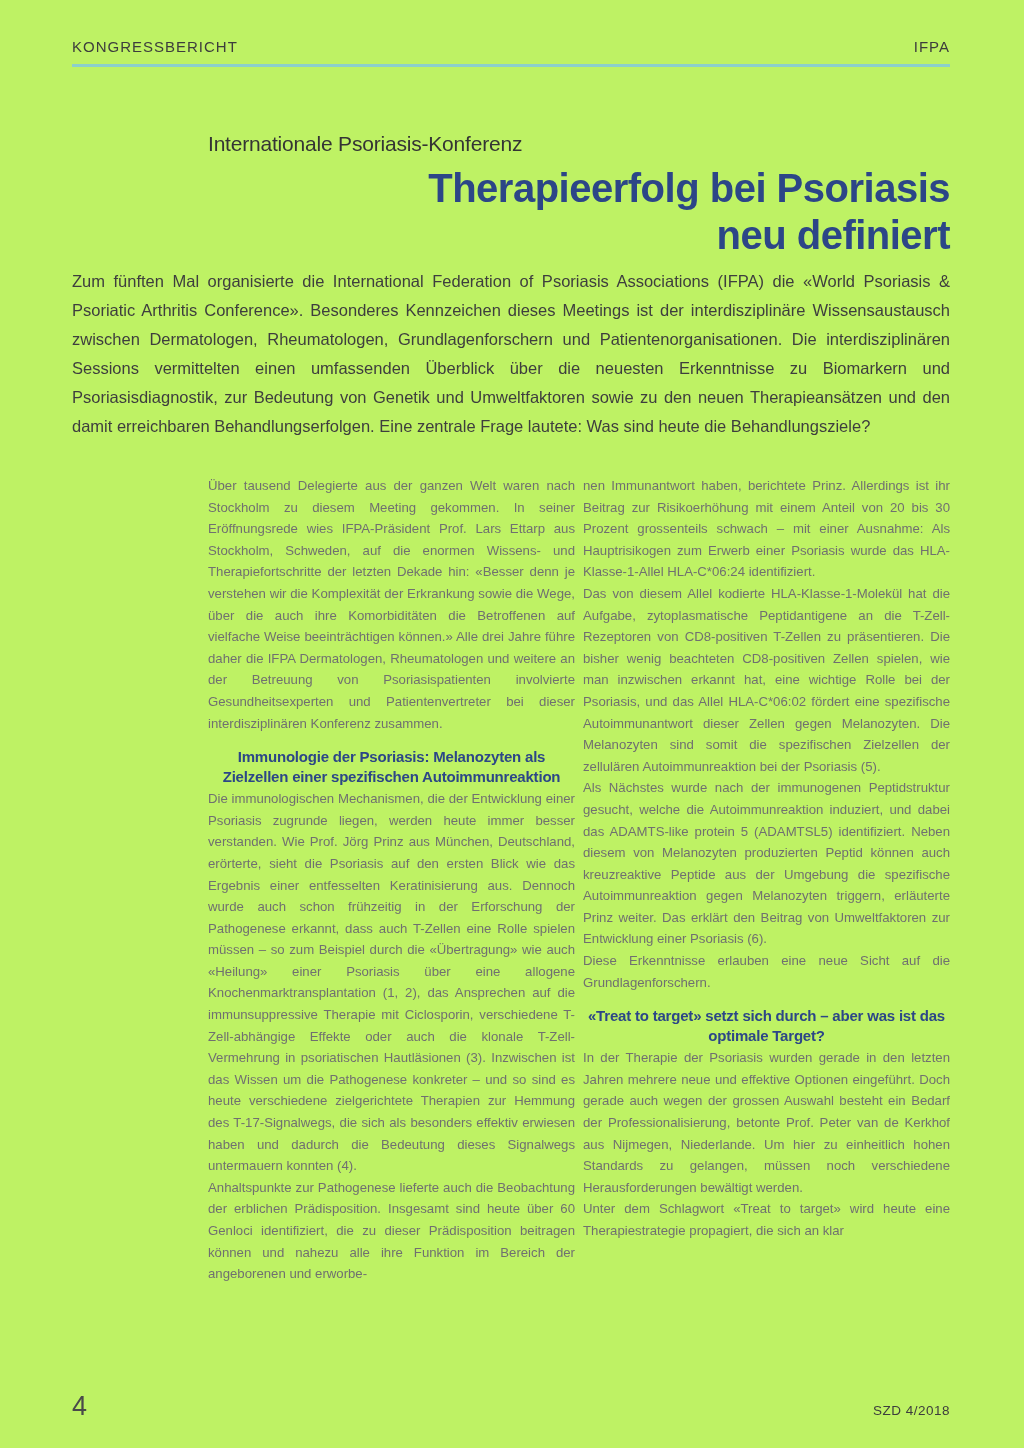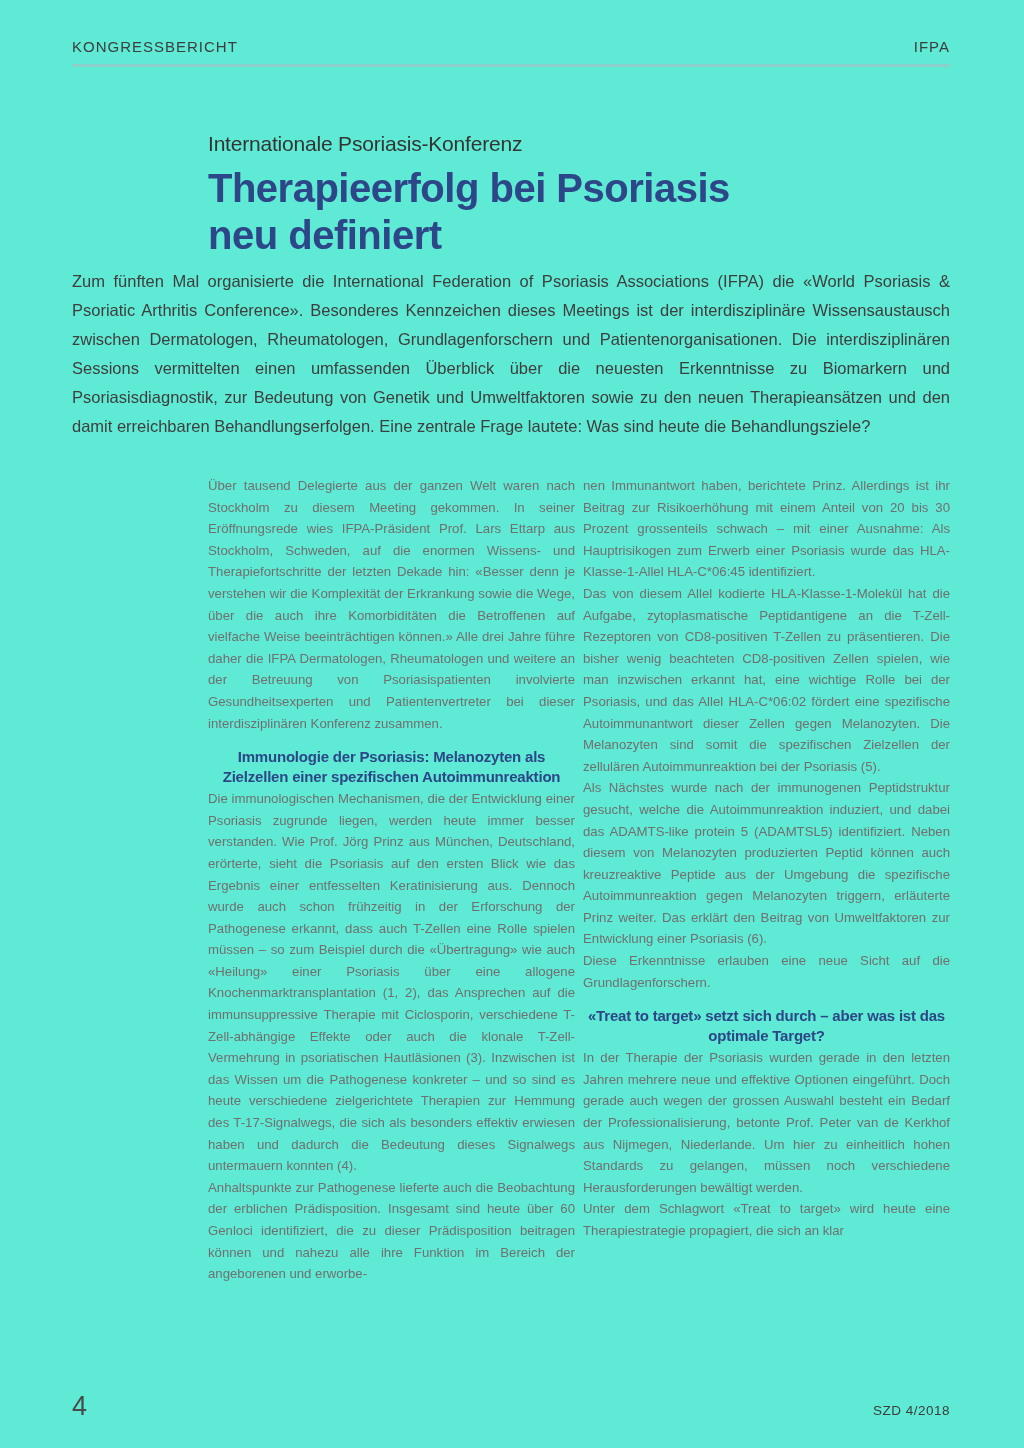--- a/index.html
+++ b/index.html
@@ -1,20 +1,20 @@
 <!DOCTYPE html>
 <html lang="de"><head>
 <meta charset="utf-8">
 <style>
   html, body { margin: 0; padding: 0; background: #ffffff; }
   .page {
     position: relative;
     width: 1024px;
     height: 1448px;
-    background: #5eead4;
+    background: #bef264;
     font-family: "Liberation Sans", sans-serif;
     overflow: hidden;
   }
   .page-header {
     display: flex;
     justify-content: space-between;
     padding: 38px 74px 0 72px;
     font-size: 15px;
     letter-spacing: 1px;
     color: #3d3d3d;
@@ -32,20 +32,21 @@
     letter-spacing: -0.2px;
   }
   .title {
     margin: 8px 0 0 0;
     font-size: 40px;
     line-height: 47px;
     font-weight: bold;
     color: #2c4687;
     letter-spacing: -0.5px;
     white-space: pre-line;
+    text-align: right;
   }
   .lead {
     margin: 8px 74px 0 72px;
     font-size: 16.5px;
     line-height: 29px;
     text-align: justify;
     color: #3e3e3e;
   }
   .columns {
     display: flex;
@@ -104,21 +105,21 @@
   <div class="columns">
     <div class="col">
 
     <p class="col-para">Über tausend Delegierte aus der ganzen Welt waren nach Stockholm zu diesem Meeting gekommen. In seiner Eröffnungsrede wies IFPA-Präsident Prof. Lars Ettarp aus Stockholm, Schweden, auf die enormen Wissens- und Therapiefortschritte der letzten Dekade hin: «Besser denn je verstehen wir die Komplexität der Erkrankung sowie die Wege, über die auch ihre Komorbiditäten die Betroffenen auf vielfache Weise beeinträchtigen können.» Alle drei Jahre führe daher die IFPA Dermatologen, Rheumatologen und weitere an der Betreuung von Psoriasispatienten involvierte Gesundheitsexperten und Patientenvertreter bei dieser interdisziplinären Konferenz zusammen.</p>
         <p class="col-heading">Immunologie der Psoriasis: Melanozyten als Zielzellen einer spezifischen Autoimmunreaktion</p>
         <p class="col-para">Die immunologischen Mechanismen, die der Entwicklung einer Psoriasis zugrunde liegen, werden heute immer besser verstanden. Wie Prof. Jörg Prinz aus München, Deutschland, erörterte, sieht die Psoriasis auf den ersten Blick wie das Ergebnis einer entfesselten Keratinisierung aus. Dennoch wurde auch schon frühzeitig in der Erforschung der Pathogenese erkannt, dass auch T-Zellen eine Rolle spielen müssen – so zum Beispiel durch die «Übertragung» wie auch «Heilung» einer Psoriasis über eine allogene Knochenmarktransplantation (1, 2), das Ansprechen auf die immunsuppressive Therapie mit Ciclosporin, verschiedene T-Zell-abhängige Effekte oder auch die klonale T-Zell-Vermehrung in psoriatischen Hautläsionen (3). Inzwischen ist das Wissen um die Pathogenese konkreter – und so sind es heute verschiedene zielgerichtete Therapien zur Hemmung des T-17-Signalwegs, die sich als besonders effektiv erwiesen haben und dadurch die Bedeutung dieses Signalwegs untermauern konnten (4).</p>
         <p class="col-para">Anhaltspunkte zur Pathogenese lieferte auch die Beobachtung der erblichen Prädisposition. Insgesamt sind heute über 60 Genloci identifiziert, die zu dieser Prädisposition beitragen können und nahezu alle ihre Funktion im Bereich der angeborenen und erworbe-</p>
       </div>
     <div class="col">
 
-    <p class="col-para">nen Immunantwort haben, berichtete Prinz. Allerdings ist ihr Beitrag zur Risikoerhöhung mit einem Anteil von 20 bis 30 Prozent grossenteils schwach – mit einer Ausnahme: Als Hauptrisikogen zum Erwerb einer Psoriasis wurde das HLA-Klasse-1-Allel HLA-C*06:45 identifiziert.</p>
+    <p class="col-para">nen Immunantwort haben, berichtete Prinz. Allerdings ist ihr Beitrag zur Risikoerhöhung mit einem Anteil von 20 bis 30 Prozent grossenteils schwach – mit einer Ausnahme: Als Hauptrisikogen zum Erwerb einer Psoriasis wurde das HLA-Klasse-1-Allel HLA-C*06:24 identifiziert.</p>
         <p class="col-para">Das von diesem Allel kodierte HLA-Klasse-1-Molekül hat die Aufgabe, zytoplasmatische Peptidantigene an die T-Zell-Rezeptoren von CD8-positiven T-Zellen zu präsentieren. Die bisher wenig beachteten CD8-positiven Zellen spielen, wie man inzwischen erkannt hat, eine wichtige Rolle bei der Psoriasis, und das Allel HLA-C*06:02 fördert eine spezifische Autoimmunantwort dieser Zellen gegen Melanozyten. Die Melanozyten sind somit die spezifischen Zielzellen der zellulären Autoimmunreaktion bei der Psoriasis (5).</p>
         <p class="col-para">Als Nächstes wurde nach der immunogenen Peptidstruktur gesucht, welche die Autoimmunreaktion induziert, und dabei das ADAMTS-like protein 5 (ADAMTSL5) identifiziert. Neben diesem von Melanozyten produzierten Peptid können auch kreuzreaktive Peptide aus der Umgebung die spezifische Autoimmunreaktion gegen Melanozyten triggern, erläuterte Prinz weiter. Das erklärt den Beitrag von Umweltfaktoren zur Entwicklung einer Psoriasis (6).</p>
         <p class="col-para">Diese Erkenntnisse erlauben eine neue Sicht auf die Grundlagenforschern.</p>
         <p class="col-heading">«Treat to target» setzt sich durch – aber was ist das optimale Target?</p>
         <p class="col-para">In der Therapie der Psoriasis wurden gerade in den letzten Jahren mehrere neue und effektive Optionen eingeführt. Doch gerade auch wegen der grossen Auswahl besteht ein Bedarf der Professionalisierung, betonte Prof. Peter van de Kerkhof aus Nijmegen, Niederlande. Um hier zu einheitlich hohen Standards zu gelangen, müssen noch verschiedene Herausforderungen bewältigt werden.</p>
         <p class="col-para">Unter dem Schlagwort «Treat to target» wird heute eine Therapiestrategie propagiert, die sich an klar</p>
       </div>
   </div>
 
   <footer class="page-footer">

